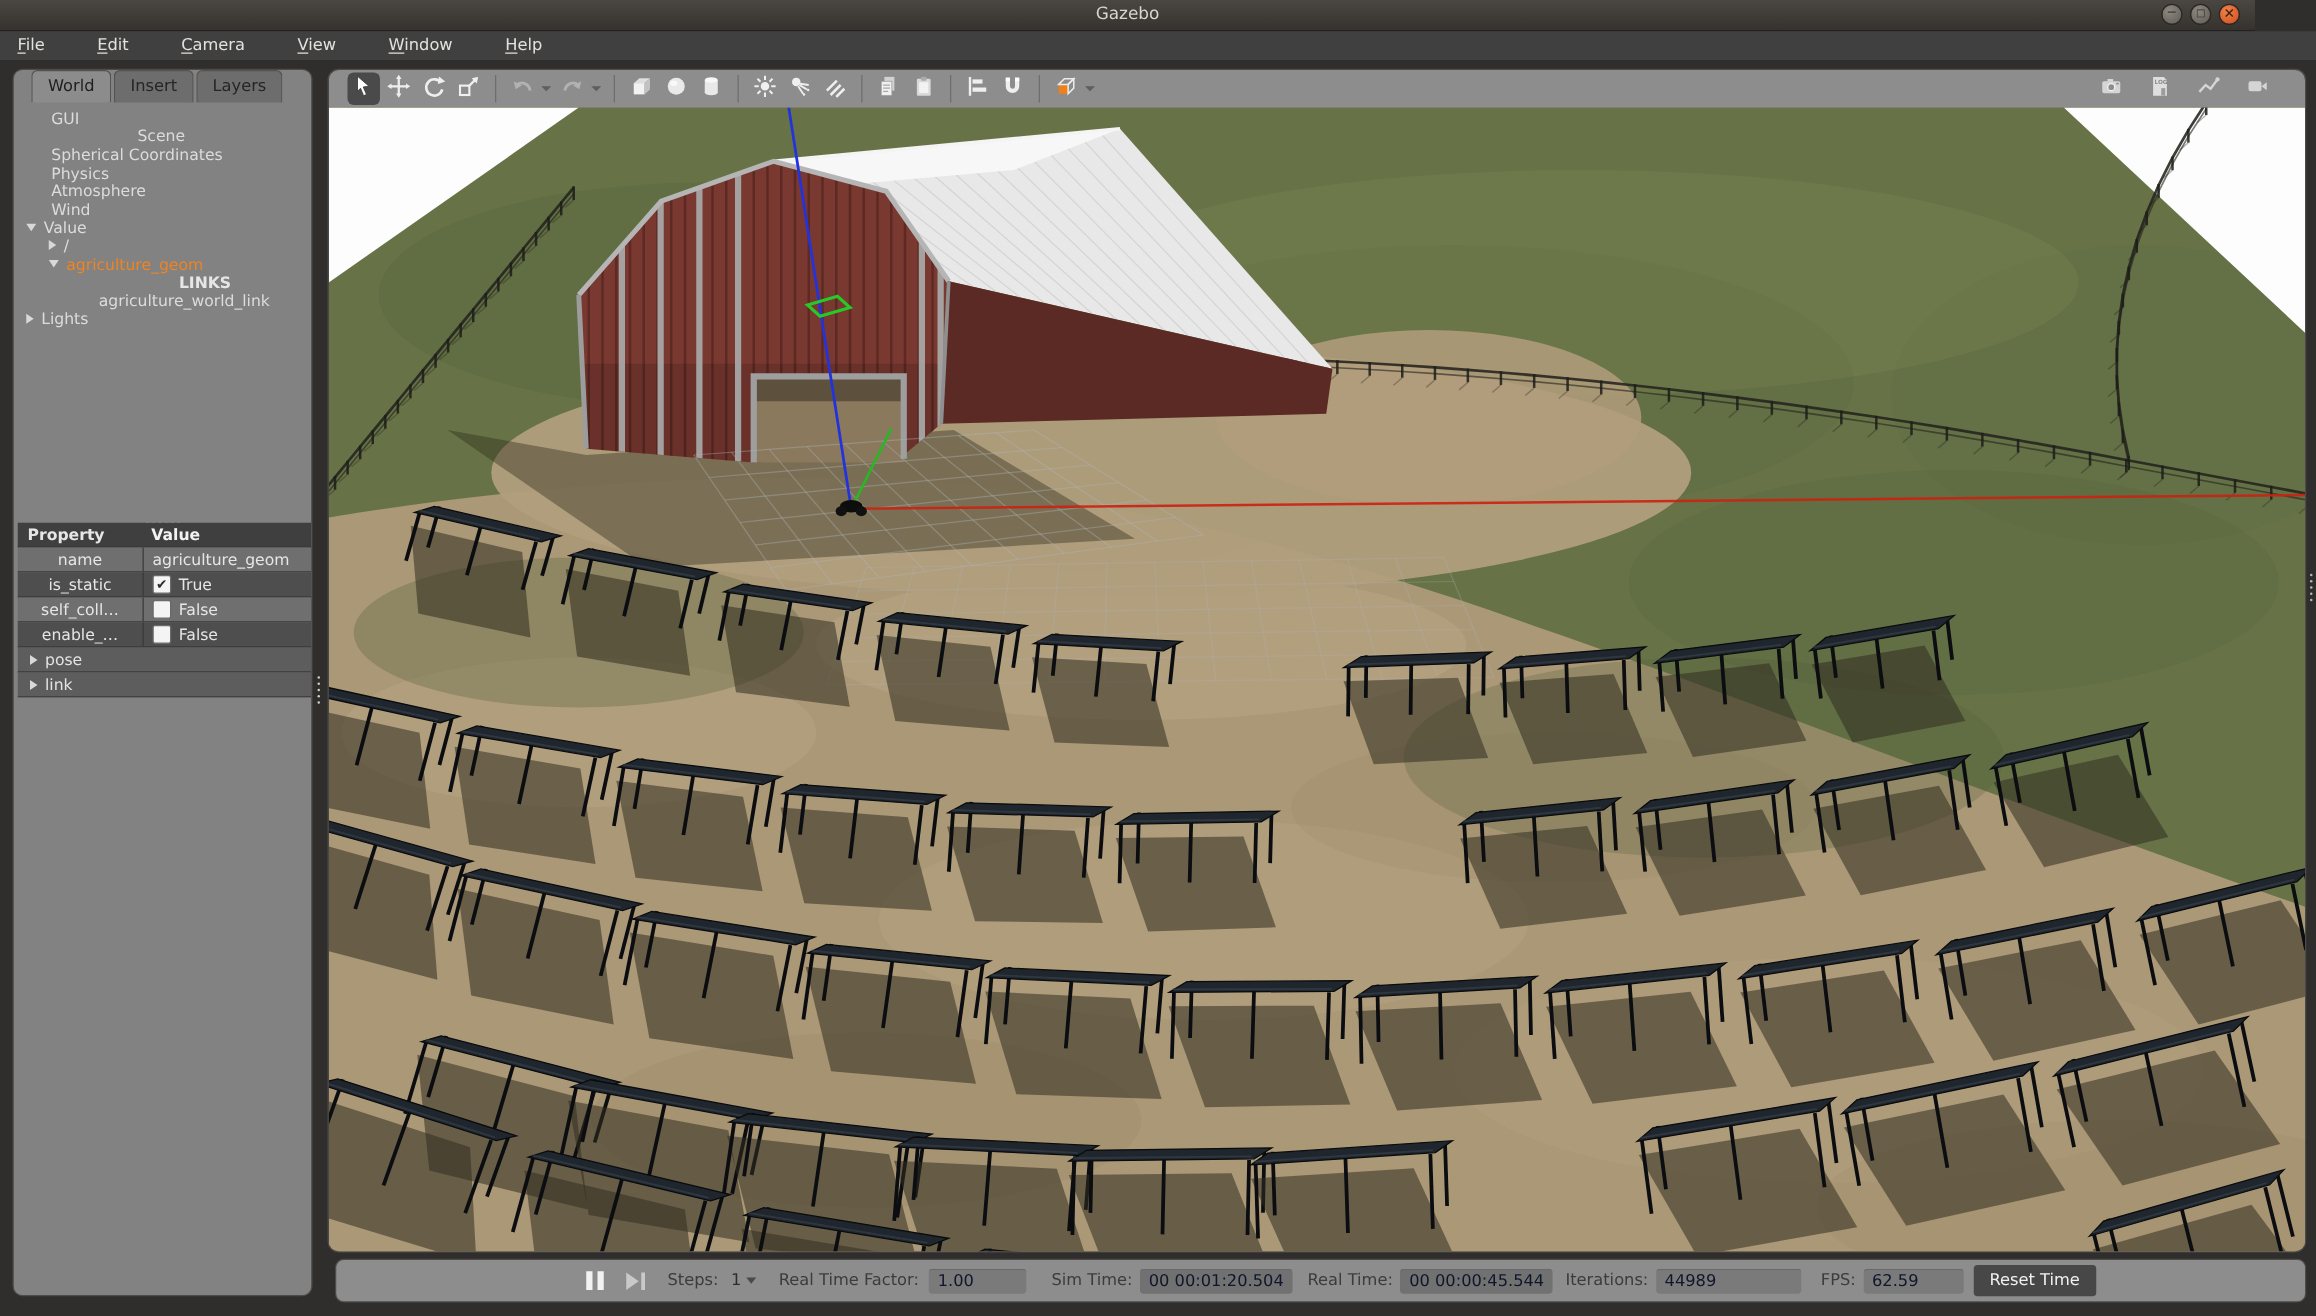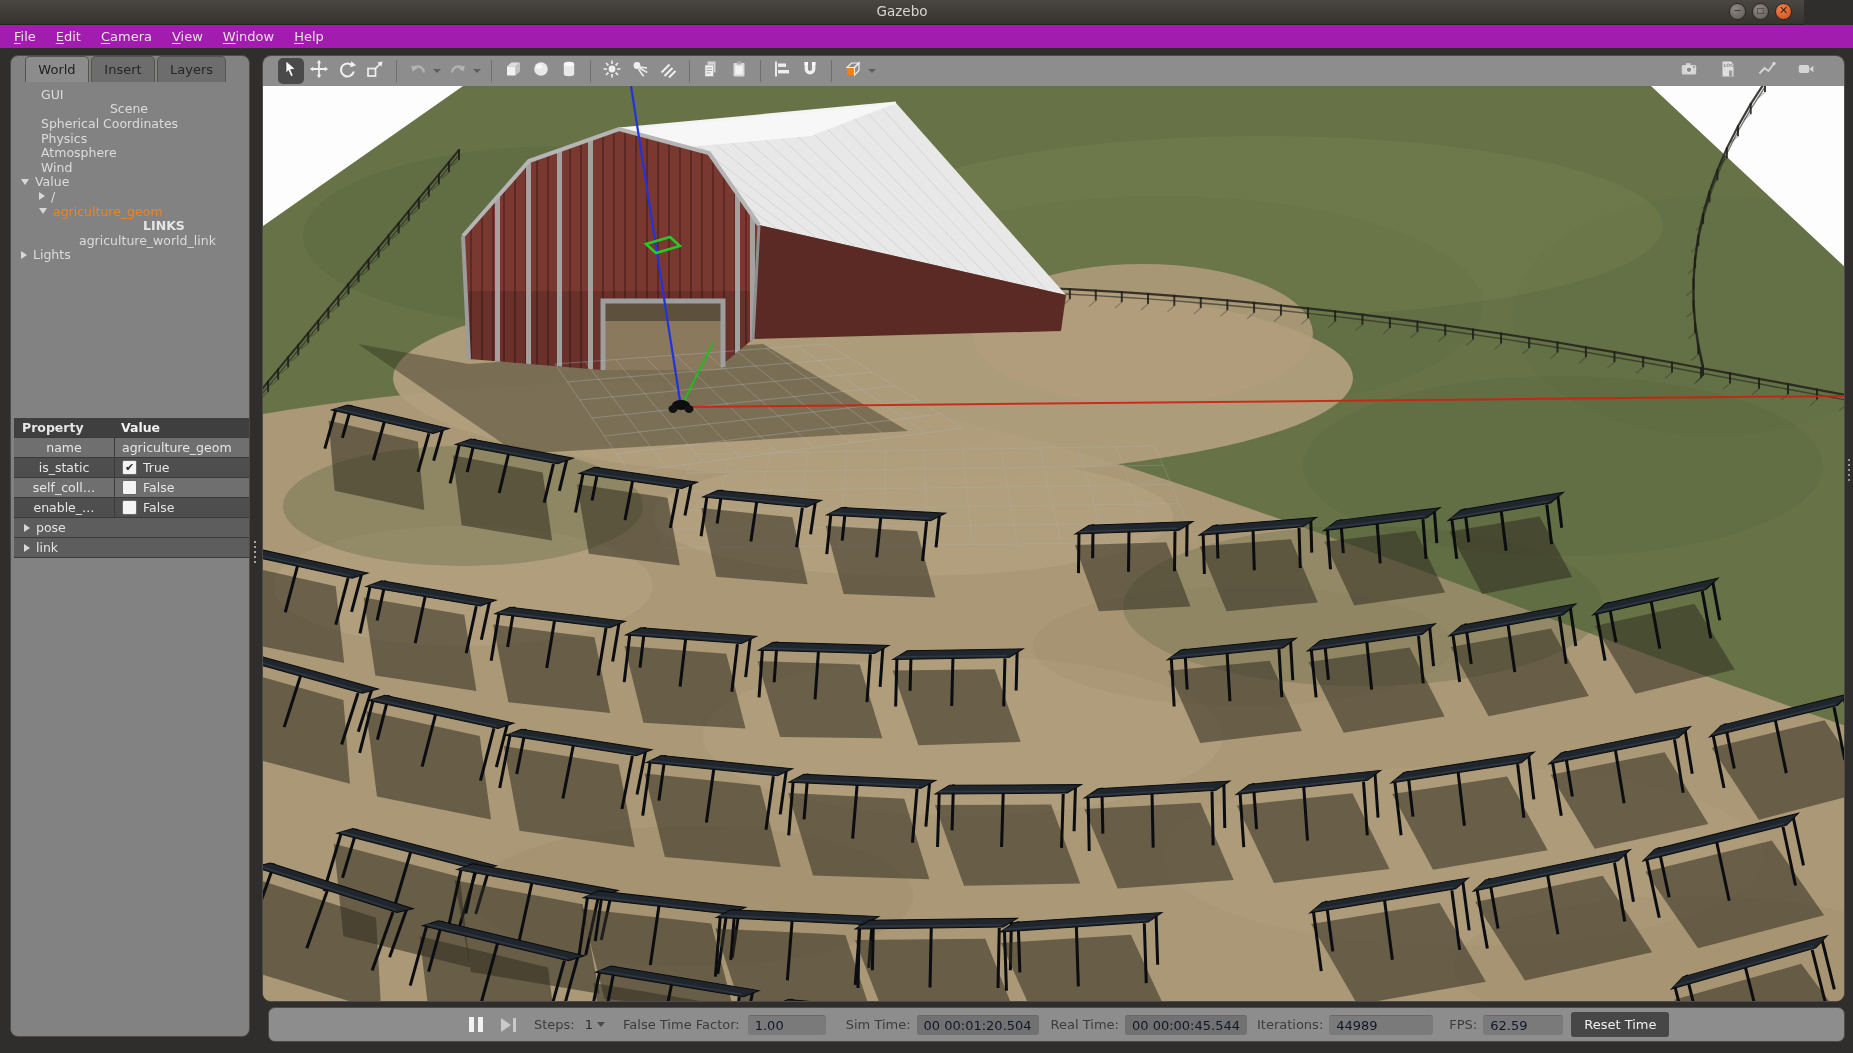--- a/index.html
+++ b/index.html
@@ -15,21 +15,21 @@
   .wbtn{width:17px;height:17px;border-radius:50%;display:flex;align-items:center;
     justify-content:center;font-size:10px;line-height:1;color:#2e2a26;
     background:radial-gradient(circle at 35% 30%,#8d8880,#5f5b55);
     border:1px solid #2a2724;box-sizing:border-box;}
   .wbtn.close{background:radial-gradient(circle at 35% 30%,#f08048,#cf4f1e);
     color:#3a2112;font-weight:bold;font-size:11px;}
   .wbtn .glyph{transform:translateY(-1px);}
 
   
   .menubar{position:absolute;left:0;top:25px;width:1853px;height:23px;
-    background:#a21caf;display:flex;align-items:center;padding-left:4px;box-sizing:border-box;}
+    background:#404040;display:flex;align-items:center;padding-left:4px;box-sizing:border-box;gap:22px;}
   .menu-item{color:#e3e1dd;font-size:13px;padding:2px 10px;cursor:default;}
   .menu-item u{text-decoration:underline;text-underline-offset:2px;}
 
   
   .left-panel{position:absolute;left:10px;top:55px;width:240px;height:982px;
     background:#828282;border-radius:8px;border:1px solid #4c4b49;box-sizing:border-box;}
   .tabs{position:absolute;left:14px;top:0;display:flex;height:26px;text-align:center;}
   .tab{min-width:64px;padding:0 12px;display:flex;align-items:center;justify-content:center;
     font-size:13px;color:#262626;background:#6d6d6d;border:1px solid #55534f;
     border-bottom:none;border-radius:5px 5px 0 0;margin-right:2px;box-sizing:border-box;}
@@ -1201,25 +1201,25 @@
         <i></i>
         <i></i>
       </div>
     <div class="step-btn">
       <span class="tri"></span>
         <span class="bar"></span>
       </div>
     <span class="sb-label" style="margin-left:18px">Steps:</span>
     <span class="sb-label" style="margin-left:10px;color:#2c2c2c">1</span>
     <span class="steps-caret"></span>
-    <span class="sb-label" style="margin-left:18px">False Time Factor:</span>
+    <span class="sb-label" style="margin-left:18px">Real Time Factor:</span>
     <span class="sb-field" style="margin-left:8px;width:78px">1.00</span>
     <span class="sb-label" style="margin-left:20px">Sim Time:</span>
     <span class="sb-field time" style="margin-left:6px">00 00:01:20.504</span>
     <span class="sb-label" style="margin-left:12px">Real Time:</span>
     <span class="sb-field time" style="margin-left:6px">00 00:00:45.544</span>
     <span class="sb-label" style="margin-left:10px">Iterations:</span>
-    <span class="sb-field" style="margin-left:6px;width:104px">44989</span>
+    <span class="sb-field" style="margin-left:6px;width:116px">44989</span>
     <span class="sb-label" style="margin-left:16px">FPS:</span>
     <span class="sb-field" style="margin-left:6px;width:80px">62.59</span>
     <span class="reset-btn">Reset Time</span>
   </div>
 </div>
 
 </body></html>

